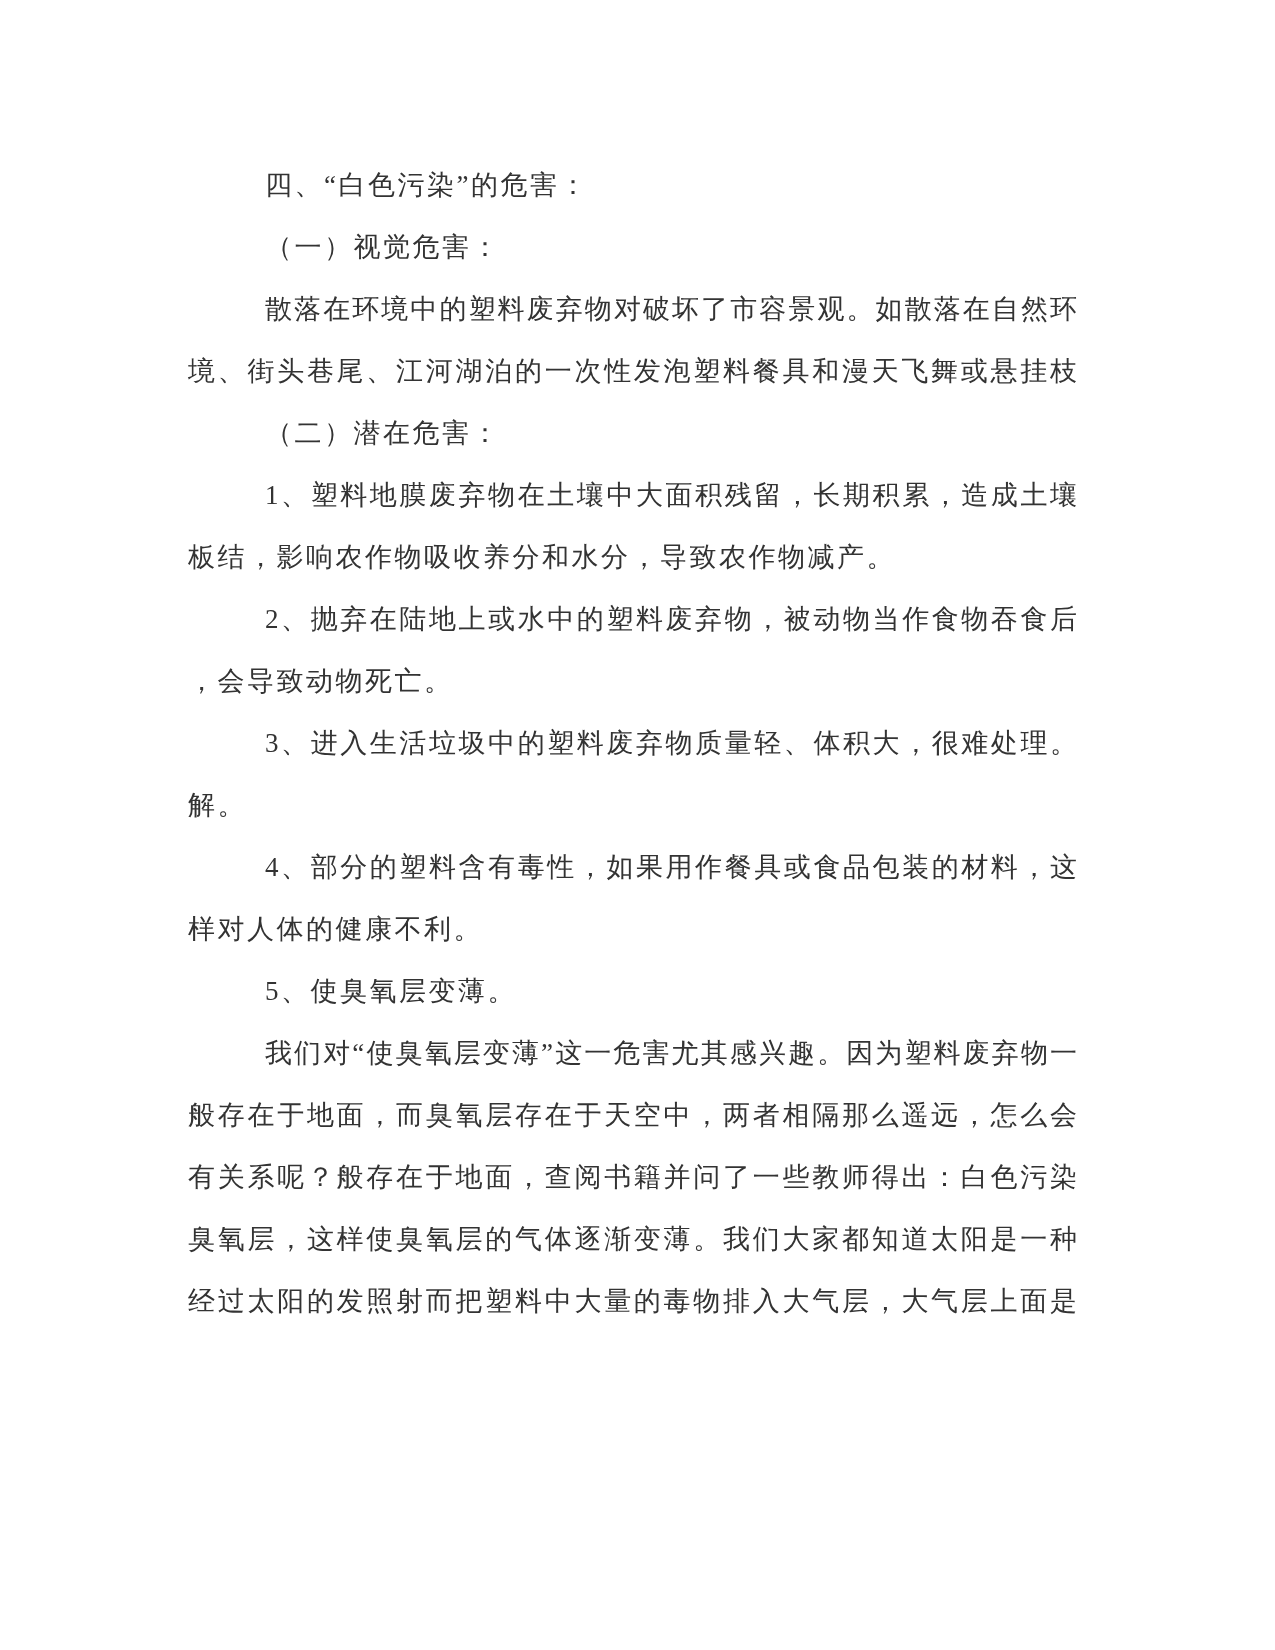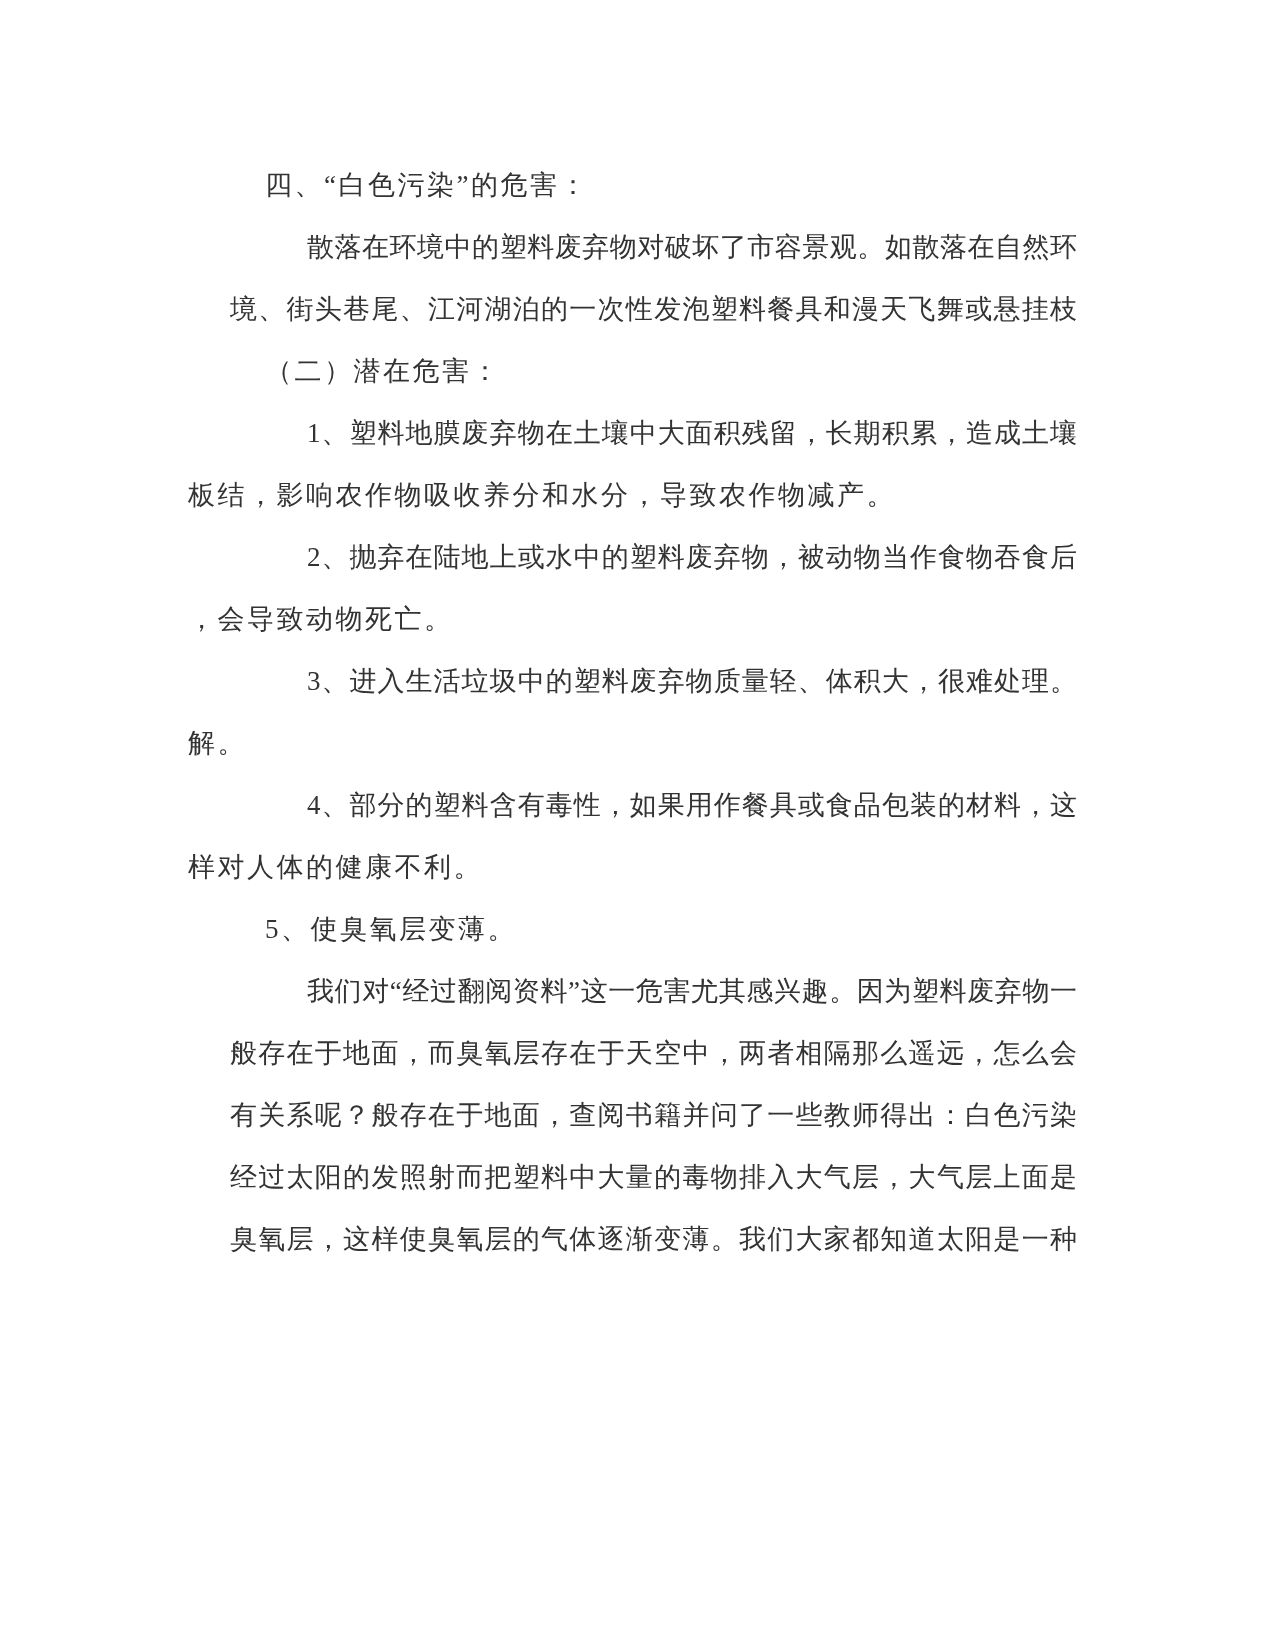--- a/index.html
+++ b/index.html
@@ -35,40 +35,40 @@
   .ln.indent {
     text-indent: 77px;
   }
   
   .ln.just {
     white-space: normal;
     letter-spacing: 0;
     text-align: justify;
     text-align-last: justify;
     text-justify: inter-character;
-    margin-left: 42px;
   }
 </style>
 </head>
 <body>
 
 <div class="page">
   <div class="textblock">
     <div class="ln indent">四、“白色污染”的危害：</div>
+    <div class="ln indent">（一）视觉危害：</div>
     <div class="ln indent just">散落在环境中的塑料废弃物对破坏了市容景观。如散落在自然环</div>
     <div class="ln just">境、街头巷尾、江河湖泊的一次性发泡塑料餐具和漫天飞舞或悬挂枝</div>
     <div class="ln indent">（二）潜在危害：</div>
     <div class="ln indent just">1、塑料地膜废弃物在土壤中大面积残留，长期积累，造成土壤</div>
     <div class="ln">板结，影响农作物吸收养分和水分，导致农作物减产。</div>
     <div class="ln indent just">2、抛弃在陆地上或水中的塑料废弃物，被动物当作食物吞食后</div>
     <div class="ln">，会导致动物死亡。</div>
     <div class="ln indent just">3、进入生活垃圾中的塑料废弃物质量轻、体积大，很难处理。</div>
     <div class="ln">解。</div>
     <div class="ln indent just">4、部分的塑料含有毒性，如果用作餐具或食品包装的材料，这</div>
     <div class="ln">样对人体的健康不利。</div>
     <div class="ln indent">5、使臭氧层变薄。</div>
-    <div class="ln indent just">我们对“经过翻阅资料”这一危害尤其感兴趣。因为塑料废弃物一</div>
+    <div class="ln indent just">我们对“使臭氧层变薄”这一危害尤其感兴趣。因为塑料废弃物一</div>
     <div class="ln just">般存在于地面，而臭氧层存在于天空中，两者相隔那么遥远，怎么会</div>
     <div class="ln just">有关系呢？般存在于地面，查阅书籍并问了一些教师得出：白色污染</div>
+    <div class="ln just">臭氧层，这样使臭氧层的气体逐渐变薄。我们大家都知道太阳是一种</div>
     <div class="ln just">经过太阳的发照射而把塑料中大量的毒物排入大气层，大气层上面是</div>
-    <div class="ln just">臭氧层，这样使臭氧层的气体逐渐变薄。我们大家都知道太阳是一种</div>
   </div>
 </div>
 
 </body></html>

